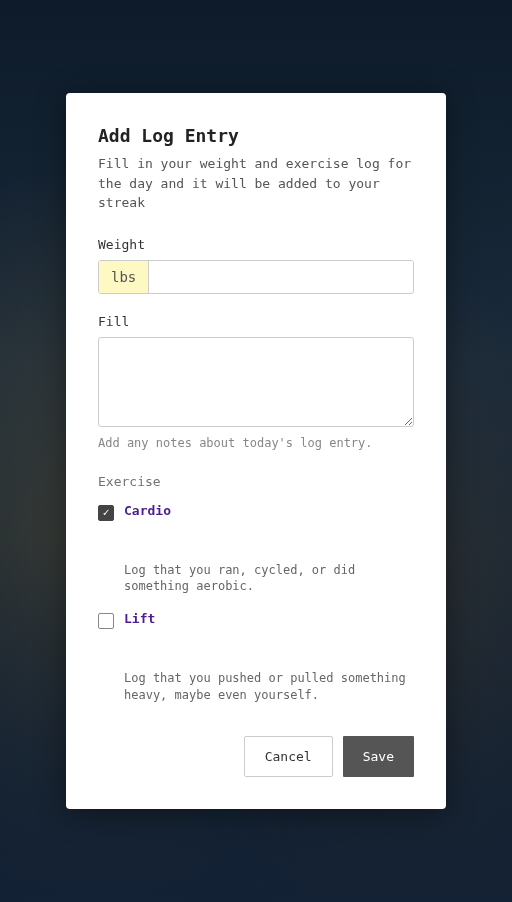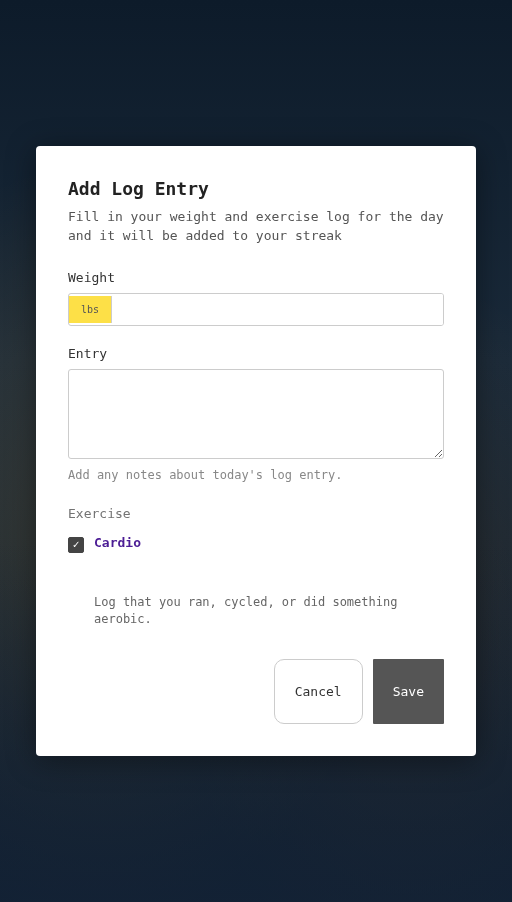--- a/index.html
+++ b/index.html
@@ -32,21 +32,21 @@
       left: 0;
       right: 0;
       height: 40%;
       background: linear-gradient(180deg, transparent 0%, rgba(20,35,55,0.8) 100%);
     }
 
     .dialog {
       background: #ffffff;
       border-radius: 4px;
       padding: 32px;
-      width: 440px;
+      width: 380px;
       position: relative;
       z-index: 10;
       box-shadow: 0 4px 30px rgba(0,0,0,0.4);
     }
 
     .dialog-title {
       font-size: 18px;
       font-weight: bold;
       color: #222;
       margin-bottom: 8px;
@@ -71,24 +71,24 @@
     .weight-input-wrapper {
       display: flex;
       align-items: center;
       border: 1px solid #ccc;
       border-radius: 3px;
       margin-bottom: 20px;
       overflow: hidden;
     }
 
     .weight-unit {
-      background: #fde047;
+      background: #fef9c3;
       border-right: 1px solid #ccc;
       padding: 8px 12px;
-      font-size: 10px;
+      font-size: 14px;
       color: #555;
       font-family: monospace;
       user-select: none;
     }
 
     .weight-input {
       flex: 1;
       border: none;
       outline: none;
       padding: 8px 12px;
@@ -189,24 +189,24 @@
     }
 
     .button-row {
       display: flex;
       justify-content: flex-end;
       gap: 10px;
       margin-top: 32px;
     }
 
     .btn-cancel {
-      padding: 24px 20px;
+      padding: 12px 20px;
       border: 1px solid #ccc;
       background: #fff;
-      border-radius: 10px;
+      border-radius: 2px;
       font-size: 13px;
       font-family: monospace;
       cursor: pointer;
       color: #333;
     }
 
     .btn-save {
       padding: 8px 20px;
       border: none;
       background: #555;
@@ -226,39 +226,48 @@
 
   <div class="dialog-description">Fill in your weight and exercise log for the day and it will be added to your streak</div>
 
   <div class="field-label">Weight</div>
 
   <div class="weight-input-wrapper">
     <span class="weight-unit">lbs</span>
     <input class="weight-input" type="text" style="">
   </div>
 
-  <div class="notes-label">Entry</div>
+  <div class="notes-label">Fill</div>
 
   <textarea class="notes-textarea" style=""></textarea>
 
   <div class="notes-hint">Add any notes about today's log entry.</div>
 
   <div class="exercise-label">Exercise</div>
 
   
   <div class="exercise-item">
     <div class="checkbox-wrapper">
       <div class="checkbox checked"></div>
     </div>
     <div class="exercise-text">
       <div class="exercise-name">Cardio</div>
       <div class="exercise-desc">Log that you ran, cycled, or did something aerobic.</div>
     </div>
   </div>
 
   
+  <div class="exercise-item">
+    <div class="checkbox-wrapper">
+      <div class="checkbox"></div>
+    </div>
+    <div class="exercise-text">
+      <div class="exercise-name">Lift</div>
+      <div class="exercise-desc">Log that you pushed or pulled something heavy, maybe even yourself.</div>
+    </div>
+  </div>
 
   <div class="button-row">
     <button class="btn-cancel">Cancel</button>
     <button class="btn-save">Save</button>
   </div>
 
 </div>
 
 </body></html>

